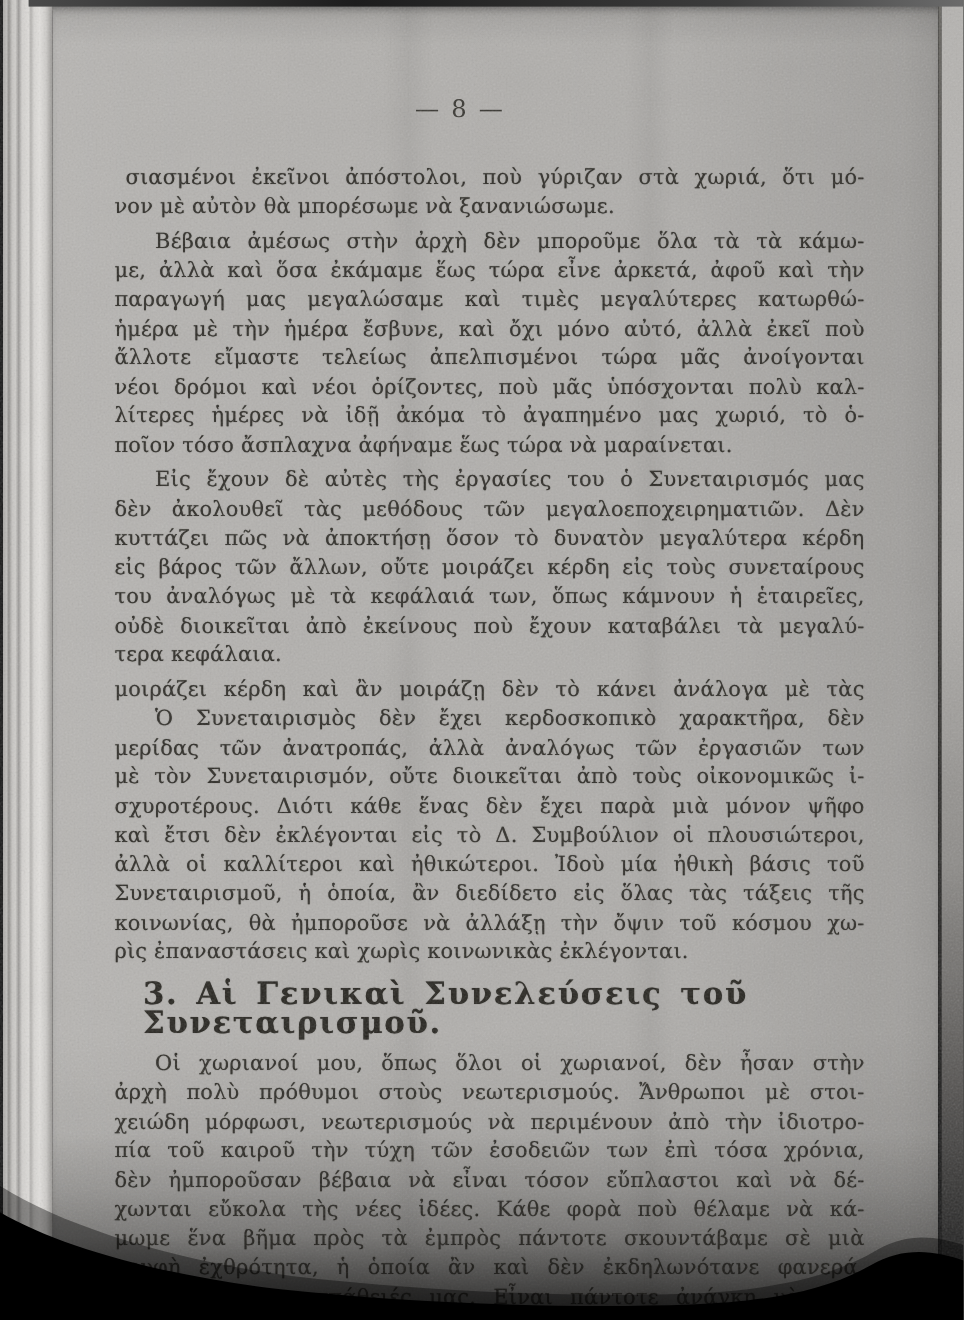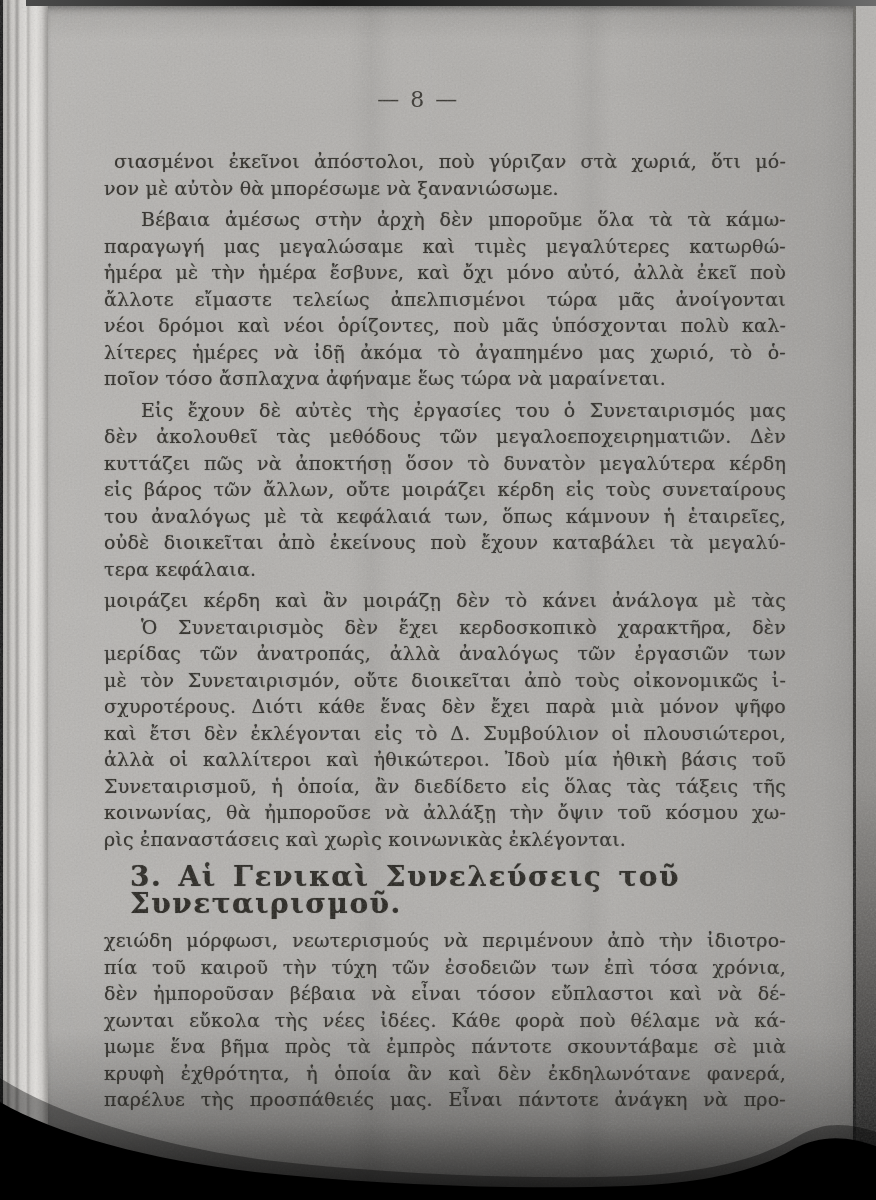--- a/index.html
+++ b/index.html
@@ -106,20 +106,21 @@
 
     <div class="pagenum">— 8 —</div>
 
     <main class="textblock" id="textblock">
         <div class="para">
           <div class="line cont-first">σιασμένοι ἐκεῖνοι ἀπόστολοι, ποὺ γύριζαν στὰ χωριά, ὅτι μό-</div>
           <div class="line endline">νον μὲ αὐτὸν θὰ μπορέσωμε νὰ ξανανιώσωμε.</div>
         </div>
         <div class="para">
           <div class="line first">Βέβαια ἀμέσως στὴν ἀρχὴ δὲν μποροῦμε ὅλα τὰ τὰ κάμω-</div>
+          <div class="line">με, ἀλλὰ καὶ ὅσα ἐκάμαμε ἕως τώρα εἶνε ἀρκετά, ἀφοῦ καὶ τὴν</div>
           <div class="line">παραγωγή μας μεγαλώσαμε καὶ τιμὲς μεγαλύτερες κατωρθώ-</div>
           <div class="line">ἡμέρα μὲ τὴν ἡμέρα ἔσβυνε, καὶ ὄχι μόνο αὐτό, ἀλλὰ ἐκεῖ ποὺ</div>
           <div class="line">ἄλλοτε εἴμαστε τελείως ἀπελπισμένοι τώρα μᾶς ἀνοίγονται</div>
           <div class="line">νέοι δρόμοι καὶ νέοι ὁρίζοντες, ποὺ μᾶς ὑπόσχονται πολὺ καλ-</div>
           <div class="line">λίτερες ἡμέρες νὰ ἰδῇ ἀκόμα τὸ ἀγαπημένο μας χωριό, τὸ ὁ-</div>
           <div class="line endline">ποῖον τόσο ἄσπλαχνα ἀφήναμε ἕως τώρα νὰ μαραίνεται.</div>
         </div>
         <div class="para">
           <div class="line first">Εἰς ἔχουν δὲ αὐτὲς τὴς ἐργασίες του ὁ Συνεταιρισμός μας</div>
           <div class="line">δὲν ἀκολουθεῖ τὰς μεθόδους τῶν μεγαλοεποχειρηματιῶν. Δὲν</div>
@@ -136,20 +137,22 @@
           <div class="line">μὲ τὸν Συνεταιρισμόν, οὔτε διοικεῖται ἀπὸ τοὺς οἰκονομικῶς ἰ-</div>
           <div class="line">σχυροτέρους. Διότι κάθε ἕνας δὲν ἔχει παρὰ μιὰ μόνον ψῆφο</div>
           <div class="line">καὶ ἔτσι δὲν ἐκλέγονται εἰς τὸ Δ. Συμβούλιον οἱ πλουσιώτεροι,</div>
           <div class="line">ἀλλὰ οἱ καλλίτεροι καὶ ἠθικώτεροι. Ἰδοὺ μία ἠθικὴ βάσις τοῦ</div>
           <div class="line">Συνεταιρισμοῦ, ἡ ὁποία, ἂν διεδίδετο εἰς ὅλας τὰς τάξεις τῆς</div>
           <div class="line">κοινωνίας, θὰ ἠμποροῦσε νὰ ἀλλάξῃ τὴν ὄψιν τοῦ κόσμου χω-</div>
           <div class="line endline">ρὶς ἐπαναστάσεις καὶ χωρὶς κοινωνικὰς ἐκλέγονται.</div>
         </div>
         <div class="heading">3. Αἱ Γενικαὶ Συνελεύσεις τοῦ Συνεταιρισμοῦ.</div>
         <div class="para">
+          <div class="line first">Οἱ χωριανοί μου, ὅπως ὅλοι οἱ χωριανοί, δὲν ἦσαν στὴν</div>
+          <div class="line">ἀρχὴ πολὺ πρόθυμοι στοὺς νεωτερισμούς. Ἄνθρωποι μὲ στοι-</div>
           <div class="line">χειώδη μόρφωσι, νεωτερισμούς νὰ περιμένουν ἀπὸ τὴν ἰδιοτρο-</div>
           <div class="line">πία τοῦ καιροῦ τὴν τύχη τῶν ἐσοδειῶν των ἐπὶ τόσα χρόνια,</div>
           <div class="line">δὲν ἠμποροῦσαν βέβαια νὰ εἶναι τόσον εὔπλαστοι καὶ νὰ δέ-</div>
           <div class="line">χωνται εὔκολα τὴς νέες ἰδέες. Κάθε φορὰ ποὺ θέλαμε νὰ κά-</div>
           <div class="line">μωμε ἕνα βῆμα πρὸς τὰ ἐμπρὸς πάντοτε σκουντάβαμε σὲ μιὰ</div>
           <div class="line">κρυφὴ ἐχθρότητα, ἡ ὁποία ἂν καὶ δὲν ἐκδηλωνότανε φανερά,</div>
           <div class="line">παρέλυε τὴς προσπάθειές μας. Εἶναι πάντοτε ἀνάγκη νὰ προ-</div>
         </div>
       </main>
   </div>

